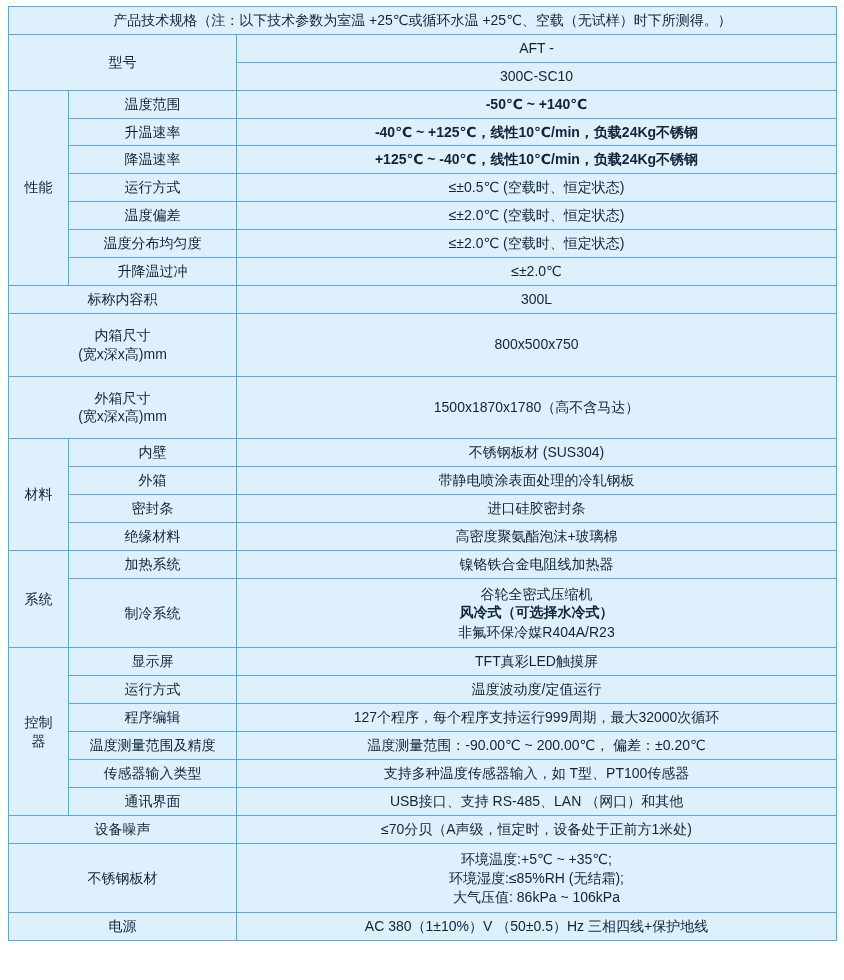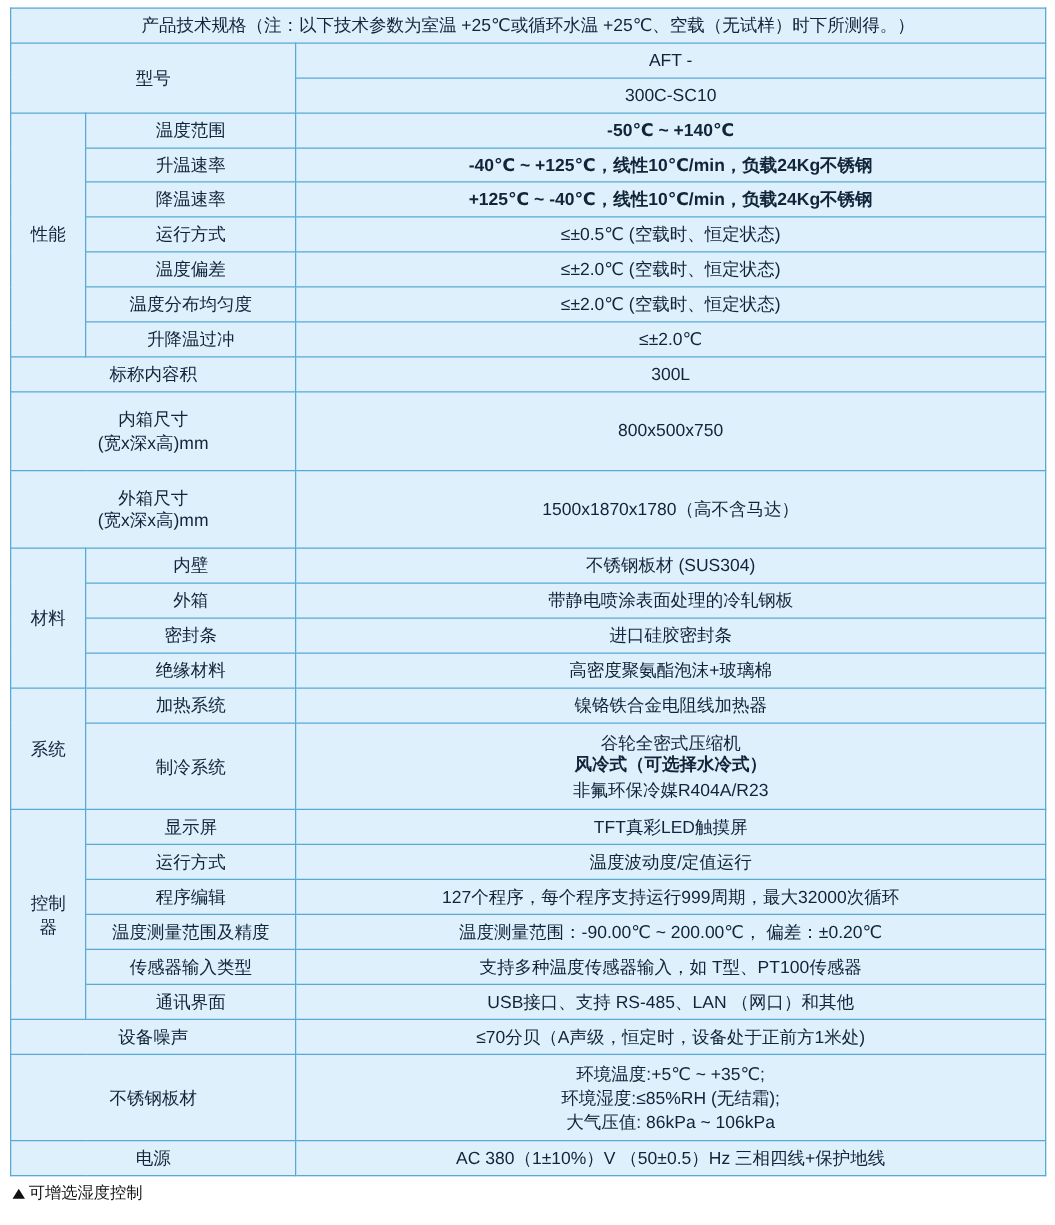--- a/index.html
+++ b/index.html
@@ -222,16 +222,13 @@
           <div>大气压值: 86kPa ~ 106kPa</div>
         </td>
       </tr>
       <tr>
         <td class="label" colspan="2">电源</td>
         <td class="value">AC 380（1±10%）V （50±0.5）Hz 三相四线+保护地线</td>
       </tr>
     </tbody>
   </table>
 
-  <div class="footnote">
-    <span class="tri"></span><span>可增选湿度控制</span>
-  </div>
 </div>
 
 </body></html>

